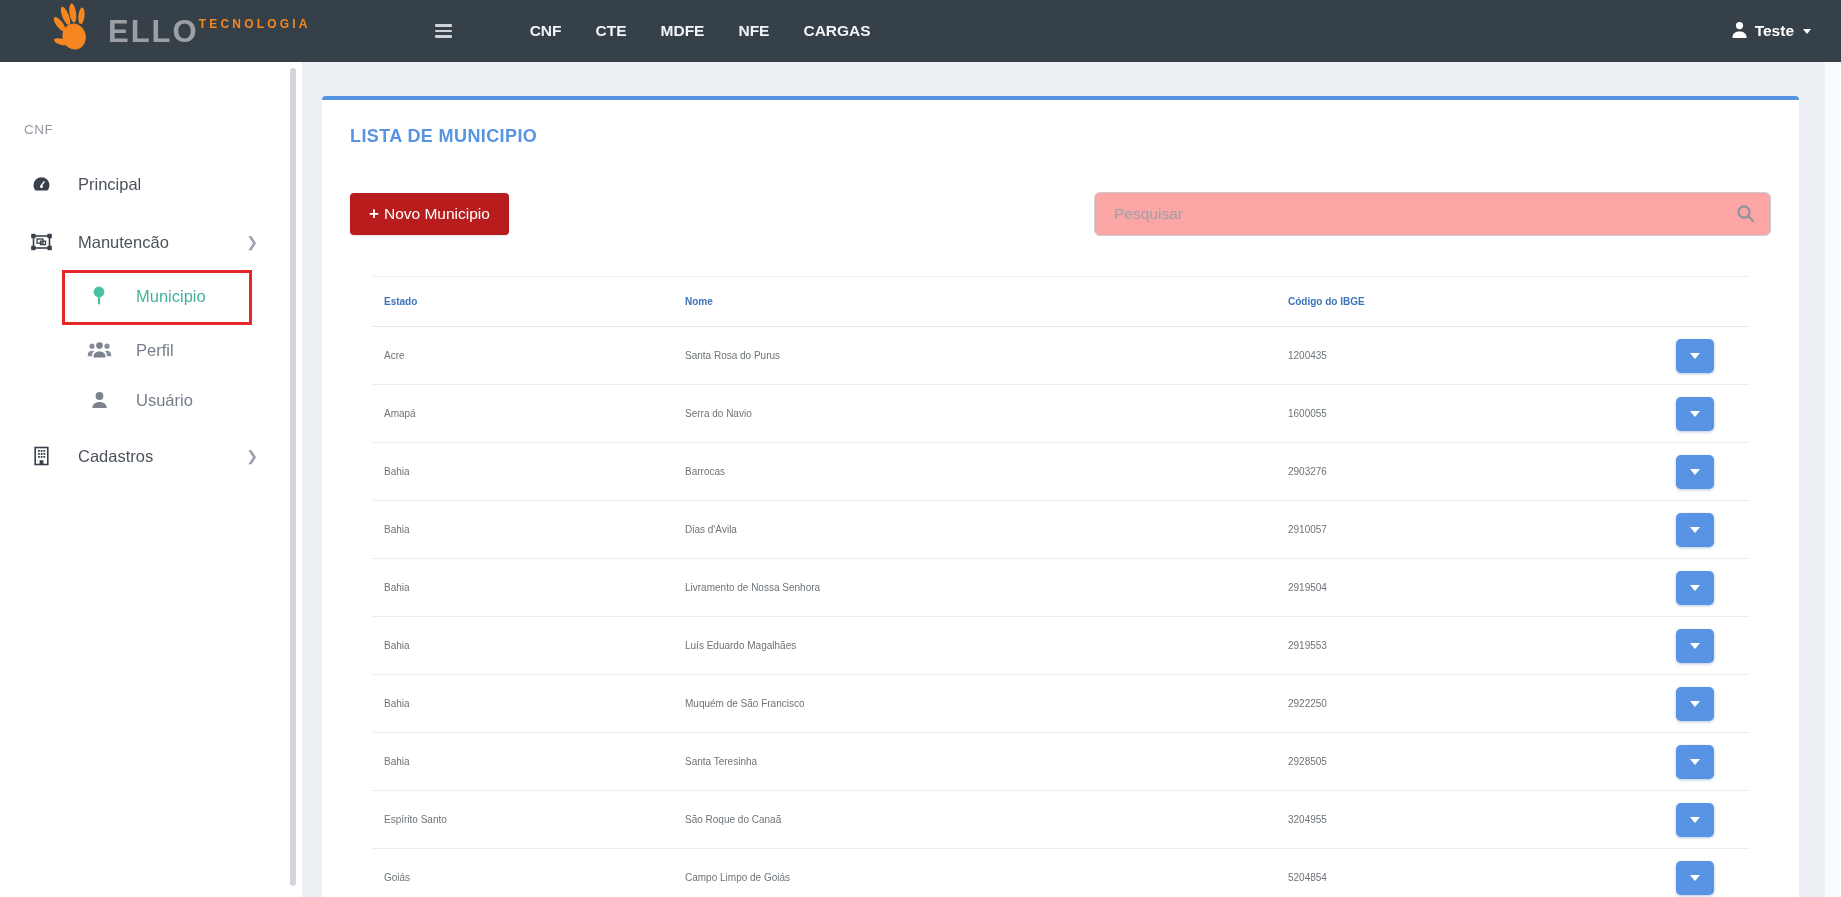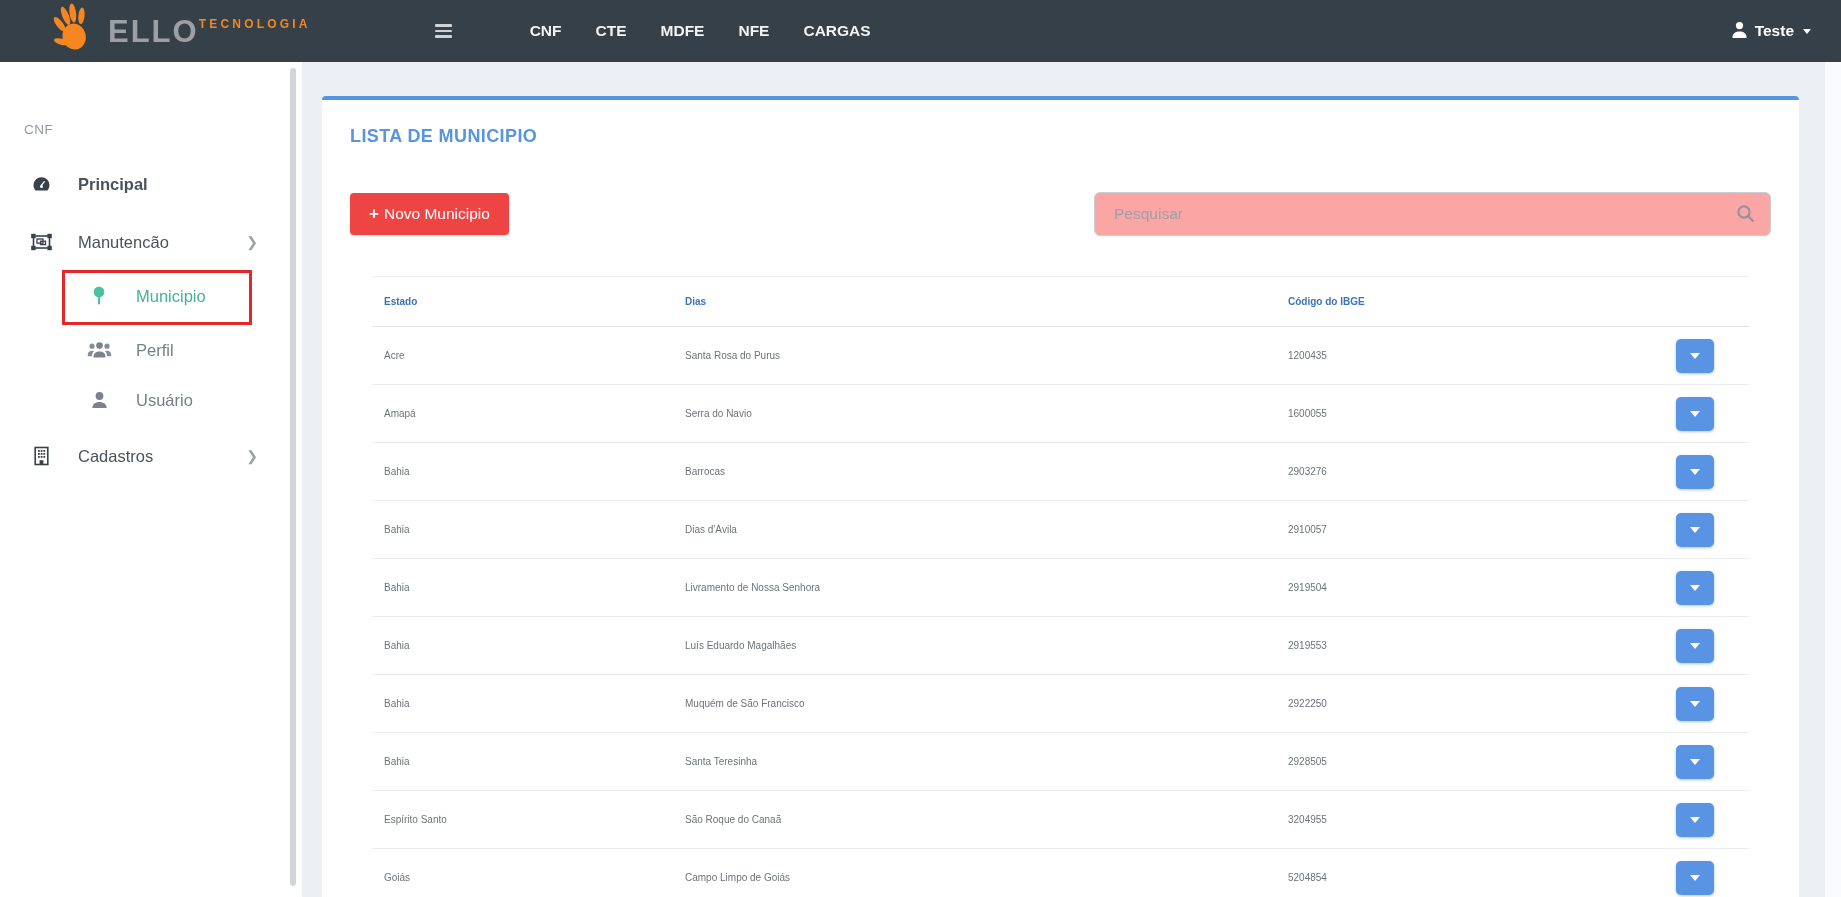--- a/index.html
+++ b/index.html
@@ -34,21 +34,21 @@
   .municipio-wrap { position:relative; margin:4px 0; }
   .highlight-box { position:absolute; left:62px; top:-1px; width:190px; height:55px; border:3px solid #e7262a; pointer-events:none; }
   .item-active .label { color:#43b29b !important; }
 
   
   .content { position:absolute; left:302px; top:62px; width:1539px; height:835px; background:#eceff3; }
   .content-right-gutter { position:absolute; right:0; top:0; width:16px; height:835px; background:#fafbfc; }
   .card { position:absolute; left:20px; top:34px; width:1477px; height:820px; background:#fff; border-top:4px solid #5594e2; border-radius:4px 4px 0 0; padding:26px 28px 0 28px; }
   .card-title { color:#5794e2; font-size:18px; font-weight:bold; letter-spacing:.4px; line-height:20px; }
   .toolbar { margin-top:46px; display:flex; justify-content:space-between; align-items:center; }
-  .btn-new { background:#ef4444; color:#fff; border:none; border-radius:4px; height:42px; padding:0 19px; font-size:15.5px; font-family:inherit; cursor:pointer; box-shadow:0 1px 2px rgba(0,0,0,.12); }
+  .btn-new { background:#b91c1c; color:#fff; border:none; border-radius:4px; height:42px; padding:0 19px; font-size:15.5px; font-family:inherit; cursor:pointer; box-shadow:0 1px 2px rgba(0,0,0,.12); }
   .btn-new .plus { font-weight:bold; font-size:17px; margin-right:5px; }
   .search-wrap { position:relative; width:677px; }
   .search-input { width:677px; height:44px; border:1px solid #c9ced4; border-radius:6px; padding:0 46px 0 19px; font-size:15.5px; font-family:inherit; color:#4b525c; background:#fca5a5; outline:none; }
   .search-input::placeholder { color:#9ba1a9; }
   .search-icon { position:absolute; right:15px; top:12px; }
 
   
   .mtable { margin:40px 22px 0 22px; border-top:1px solid #edeff1; }
   .trow { display:grid; grid-template-columns:301px 603px 364px 1fr; align-items:center; height:58px; border-bottom:1px solid #ecedef; }
   .thead-row { height:50px; border-bottom:1px solid #e2e5e9; }
@@ -103,21 +103,21 @@
       </svg>
     </span>
     <span class="nav-user">Teste</span>
     <span class="caret-down"></span>
   </div>
 </div>
 
 <div class="sidebar">
   <div class="sidebar-section-label">CNF</div>
 
-  <div class="side-item item-lvl1" style="margin-top:22px;font-weight:bold;">
+  <div class="side-item item-lvl1" style="margin-top:22px;">
     <span class="icon-box">
       <svg width="21" height="20" viewBox="0 0 21 20">
         <path d="M10.5 3.2A8 8 0 0 0 2.5 11.2c0 2 .75 3.8 2 5.2h12a7.97 7.97 0 0 0 2-5.2 8 8 0 0 0-8-8z" fill="#39414c"></path>
         <rect x="9.8" y="6.2" width="1.4" height="6" rx=".7" fill="#fff" transform="rotate(38 10.5 11.2)"></rect>
         <circle cx="10.5" cy="12.6" r="1.5" fill="#fff"></circle>
       </svg>
     </span>
     <span class="label">Principal</span>
   </div>
 
@@ -216,21 +216,21 @@
             <circle cx="8" cy="8" r="5.6" fill="none" stroke="#8d949c" stroke-width="2.2"></circle>
             <line x1="12.3" y1="12.3" x2="17" y2="17" stroke="#8d949c" stroke-width="2.2" stroke-linecap="round"></line>
           </svg>
         </span>
       </div>
     </div>
 
     <div class="mtable">
       <div class="trow thead-row">
         <div class="tcell">Estado</div>
-        <div class="tcell">Dias</div>
+        <div class="tcell">Nome</div>
         <div class="tcell">Código do IBGE</div>
         <div class="tcell"></div>
       </div>
       <div id="table-body">
   <div class="trow">
     <div class="tcell">Acre</div>
     <div class="tcell">Santa Rosa do Purus</div>
     <div class="tcell">1200435</div>
     <div class="cell-actions">
       <button class="btn-row-dropdown">

